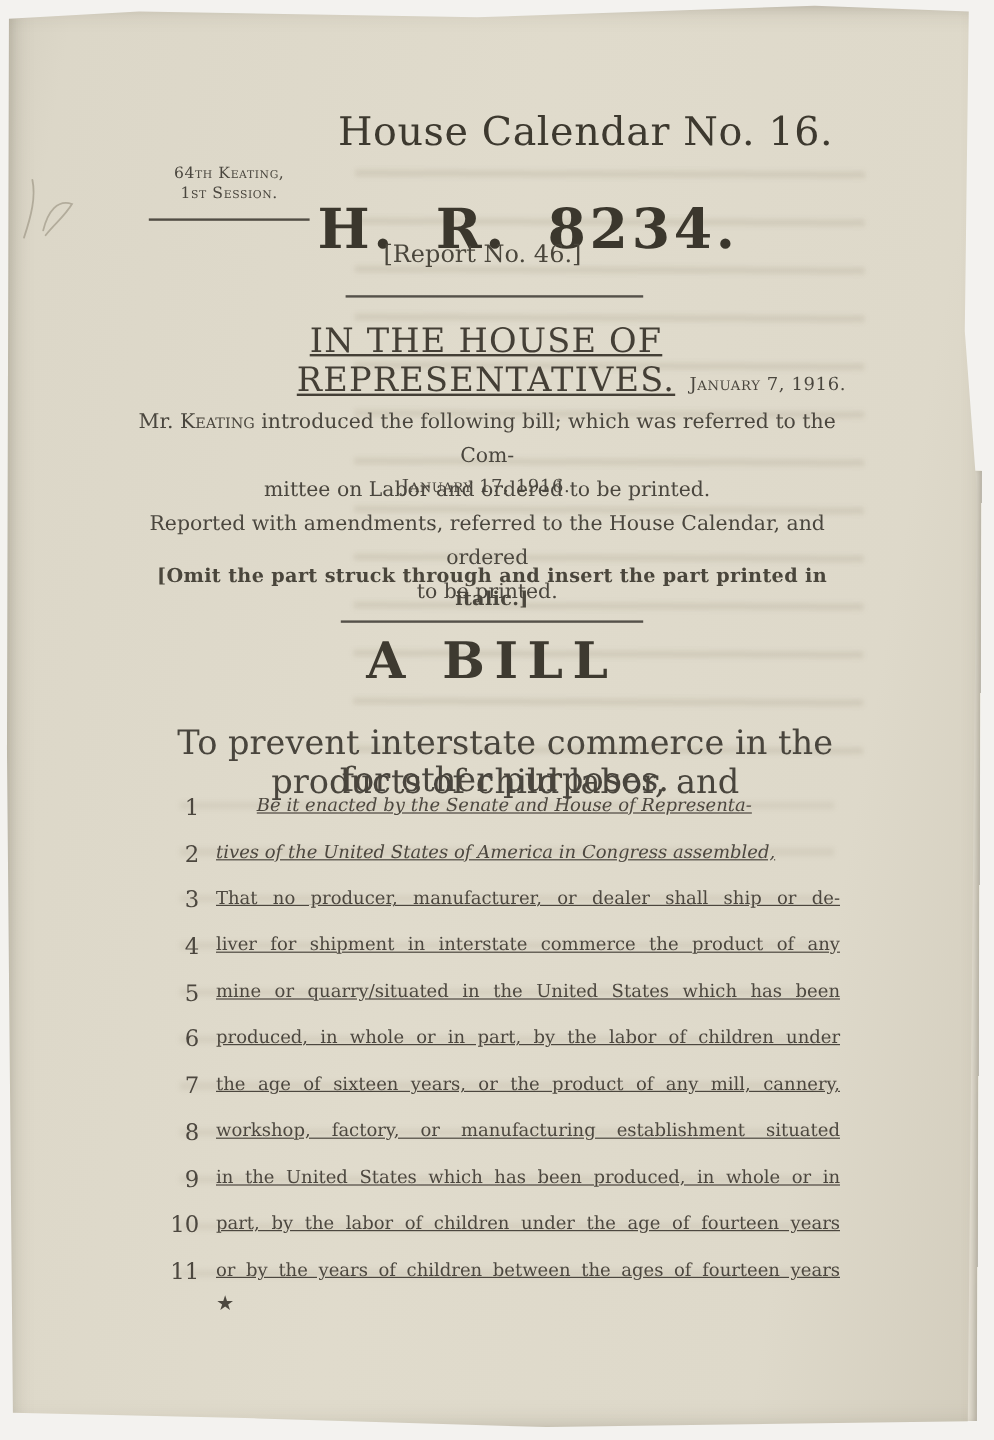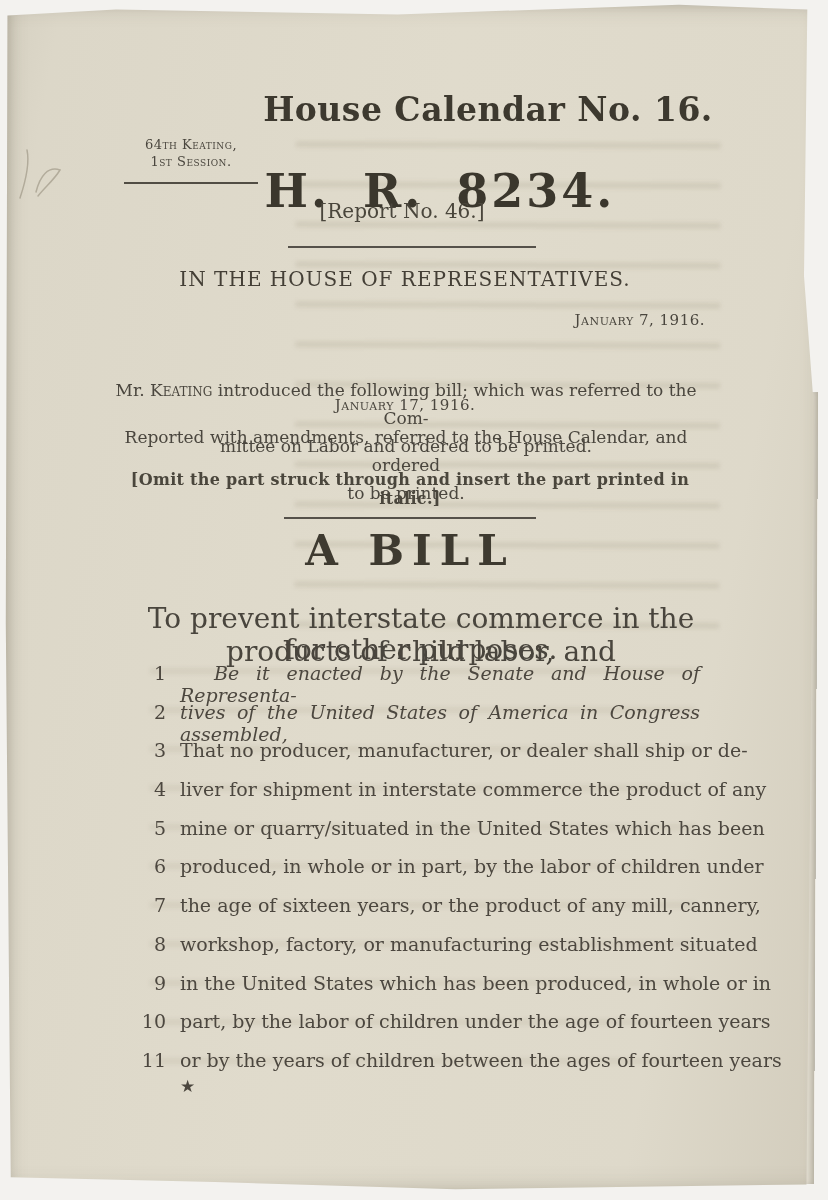--- a/index.html
+++ b/index.html
@@ -42,52 +42,52 @@
   }
   .pencil{position:absolute;left:10px;top:140px;opacity:.5;}
   .edge-notch{position:absolute;left:0;top:57px;width:4px;height:30px;background:#56534b;opacity:.75;}
   .abs{position:absolute;}
   .ctr{text-align:center;}
 
   .congress-block{left:126px;top:136px;width:130px;font-size:13px;line-height:17px;
     font-variant:small-caps;letter-spacing:.5px;color:#4a463e;text-align:center;}
   .congress-rule{left:124px;top:182px;width:134px;height:2px;background:#514d44;}
 
-  .calendar{left:188px;top:90px;width:600px;font-size:33px;font-weight:bold;
+  .calendar{left:188px;top:90px;width:600px;font-size:33px;font-weight:normal;
     letter-spacing:.5px;color:#3d392f;}
   .billnum{left:140px;top:130px;width:600px;font-size:46px;font-weight:bold;
     letter-spacing:3px;word-spacing:14px;color:#3b372d;margin-top:34px;}
   .report{left:252px;top:199px;width:300px;font-size:20px;color:#4a463c;}
 
   .rule{height:2px;background:#55514a;}
   .rule1{left:288px;top:246px;width:248px;}
   .rule2{left:284px;top:517px;width:252px;}
 
-  .chamber{left:105px;top:267px;width:600px;font-size:20px;letter-spacing:1px;color:#443f36;}
+  .chamber{left:105px;top:267px;width:600px;font-size:28px;letter-spacing:1px;color:#443f36;text-decoration:underline;}
   .sc-date{font-variant:small-caps;font-size:15px;letter-spacing:.5px;color:#4a463e;}
   .date1{left:105px;top:311px;width:600px;text-align:right;}
   .date2{left:105px;top:396px;width:600px;}
   .para{left:113px;width:586px;font-size:17px;line-height:28px;color:#4a463e;}
-  .para1{top:338px;margin-top:38px;}
+  .para1{top:338px;}
   .para2{top:423px;text-align:center;}
   .smallcaps-name{font-variant:small-caps;}
 
   .note{left:110px;top:470px;width:600px;font-size:16px;font-weight:600;
     letter-spacing:.3px;color:#4a463c;}
 
   .bill-title{left:210px;top:526px;width:400px;font-size:42px;font-weight:bold;
     letter-spacing:8px;color:#3e3a30;}
   .subtitle{left:121px;width:600px;font-size:28px;color:#49453d;}
   .subtitle1{top:602px;}
   .subtitle2{top:633px;}
 
   .body-lines{left:138px;top:662px;width:562px;}
   .body-row{display:flex;height:38.7px;align-items:flex-start;}
   .line-num{width:28px;text-align:right;margin-right:14px;font-size:19px;color:#4c473f;flex:none;}
-  .line-text{flex:1;font-size:19px;color:#4c473f;text-align:justify;text-align-last:justify;white-space:nowrap;}
+  .line-text{flex:1;font-size:15px;color:#4c473f;text-align:justify;text-align-last:justify;white-space:nowrap;text-decoration:underline;}
   .body-row.italic .line-text{font-style:italic;white-space:normal;text-align-last:left;}
   .body-row.italic-indent .line-text{font-style:italic;text-indent:34px;white-space:normal;text-align-last:left;}
   .footer-star{left:180px;top:1076px;font-size:17px;color:#4c473f;}
 </style>
 </head>
 <body>
 
 <div class="scene">
 
   <div class="behind-sheet"></div>

